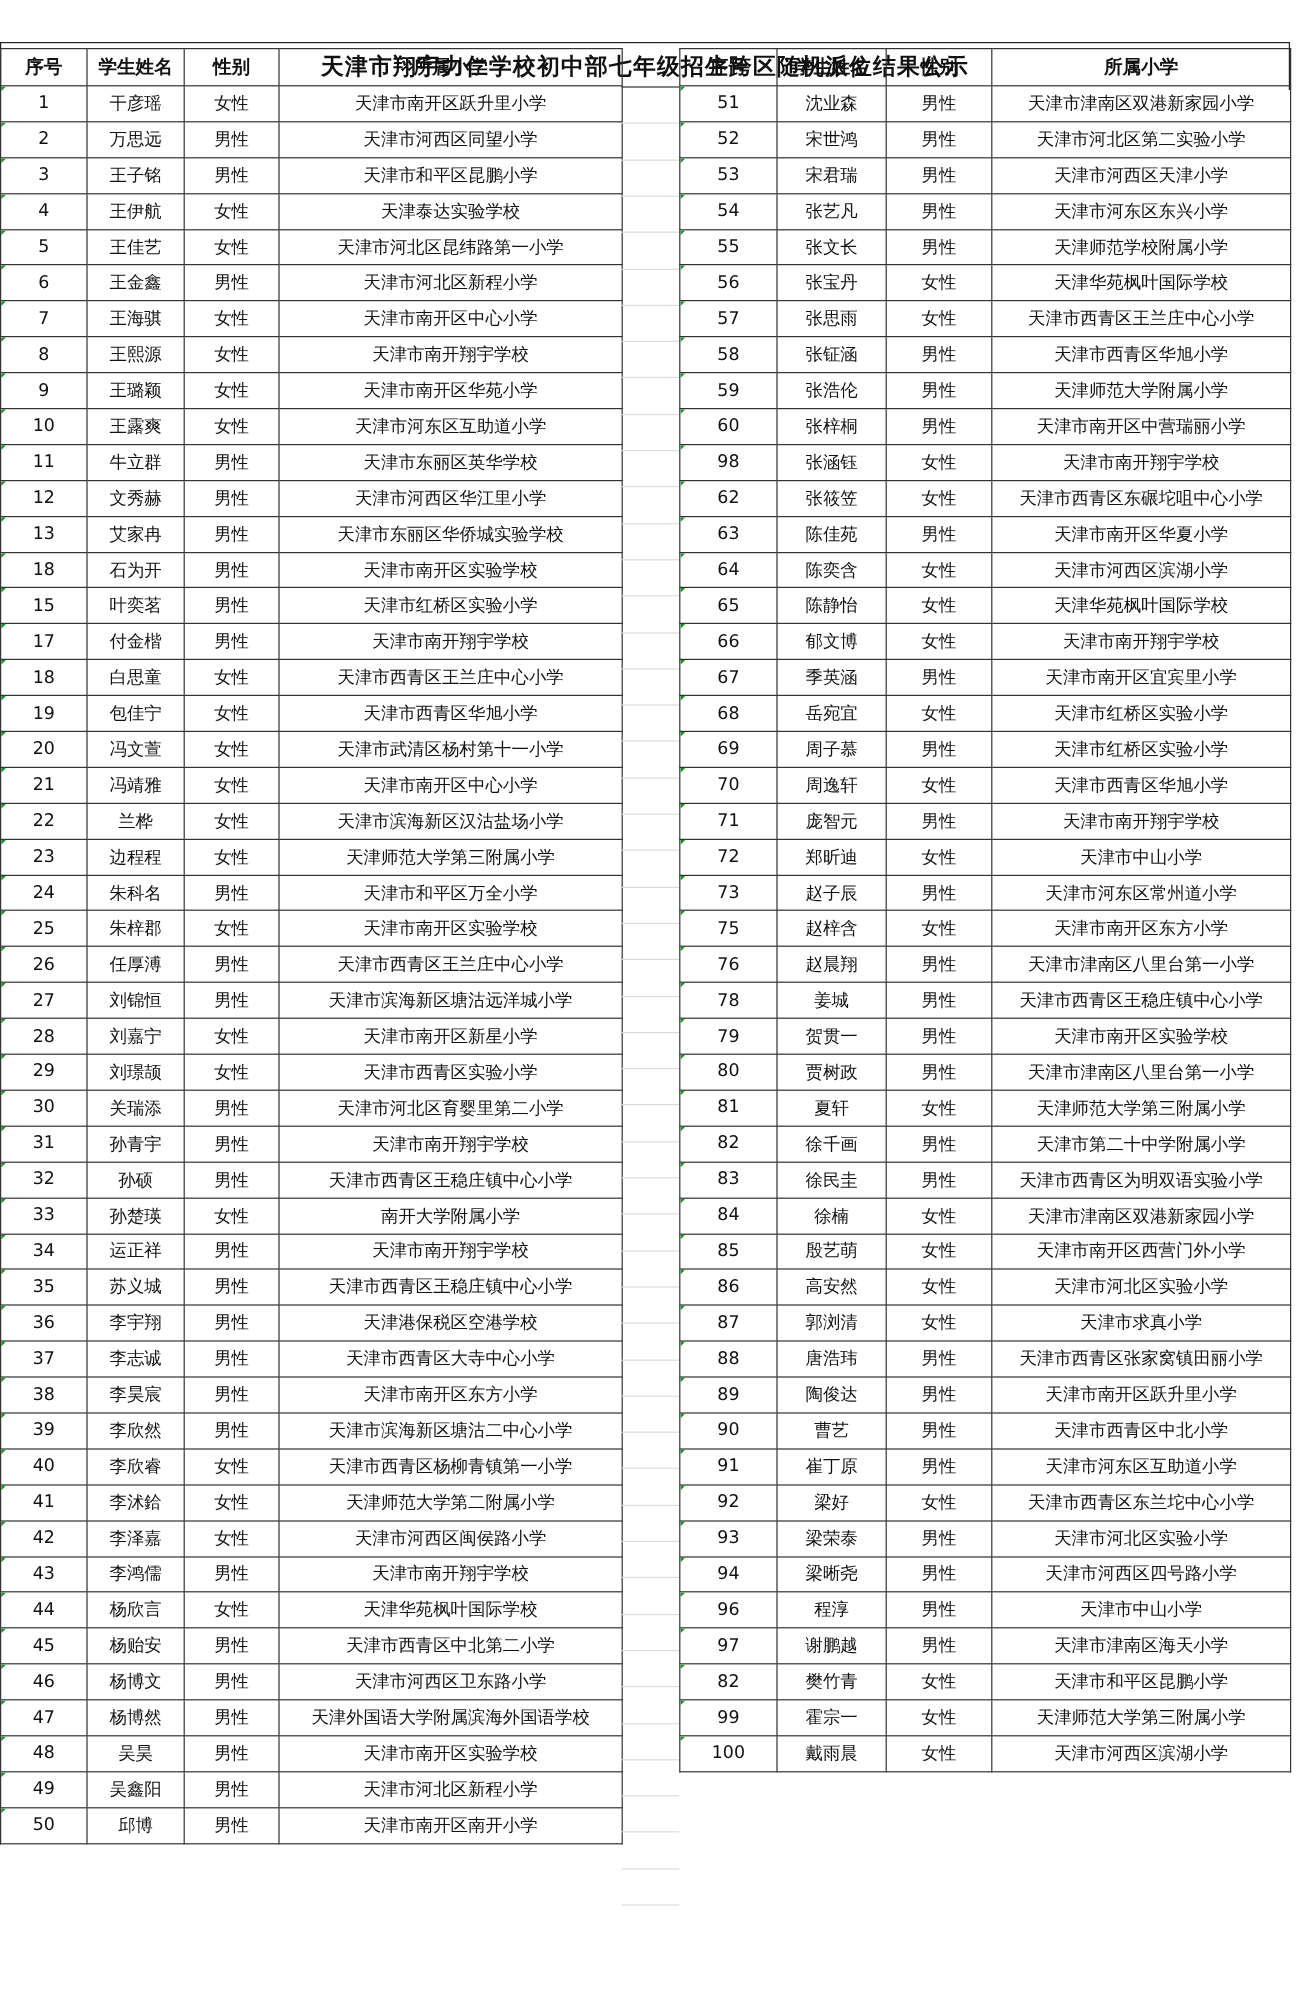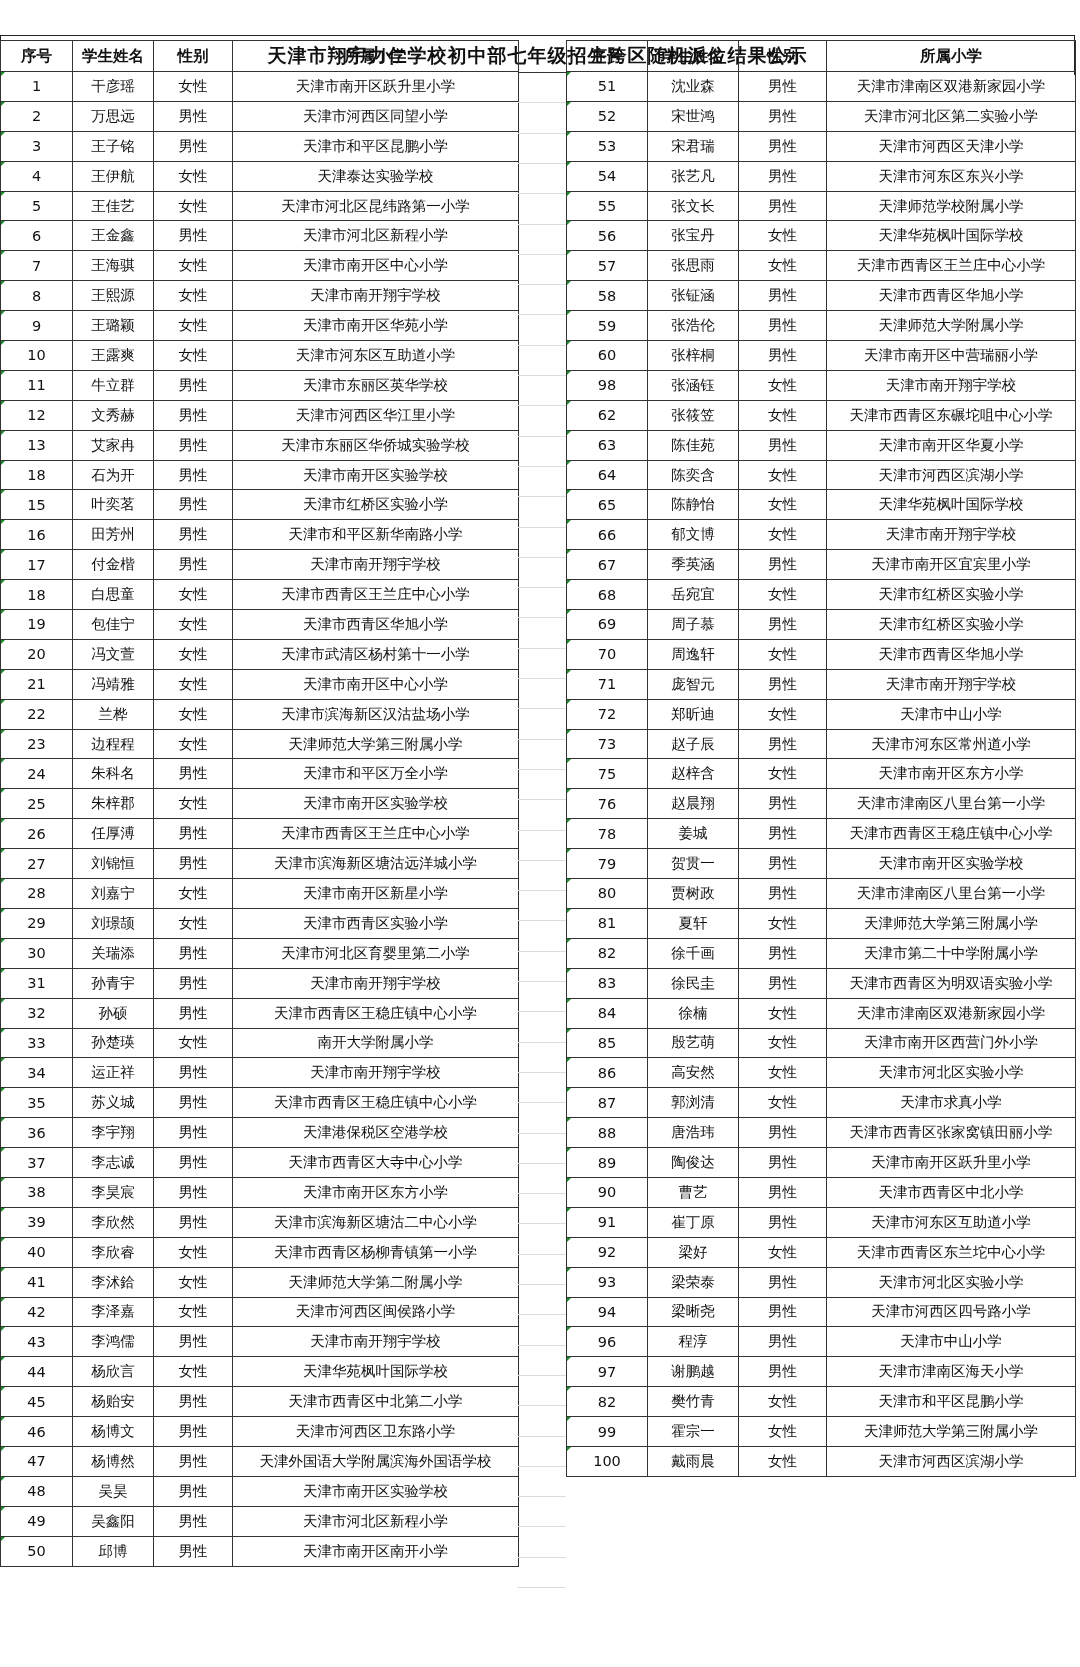--- a/index.html
+++ b/index.html
@@ -128,26 +128,20 @@
           <td class="num">18</td>
           <td>石为开</td>
           <td>男性</td>
           <td>天津市南开区实验学校</td>
         </tr>
         <tr>
           <td class="num">15</td>
           <td>叶奕茗</td>
           <td>男性</td>
           <td>天津市红桥区实验小学</td>
-        </tr>
-        <tr>
-          <td class="num">16</td>
-          <td>田芳州</td>
-          <td>男性</td>
-          <td>天津市和平区新华南路小学</td>
         </tr>
         <tr>
           <td class="num">17</td>
           <td>付金楷</td>
           <td>男性</td>
           <td>天津市南开翔宇学校</td>
         </tr>
         <tr>
           <td class="num">18</td>
           <td>白思童</td>

